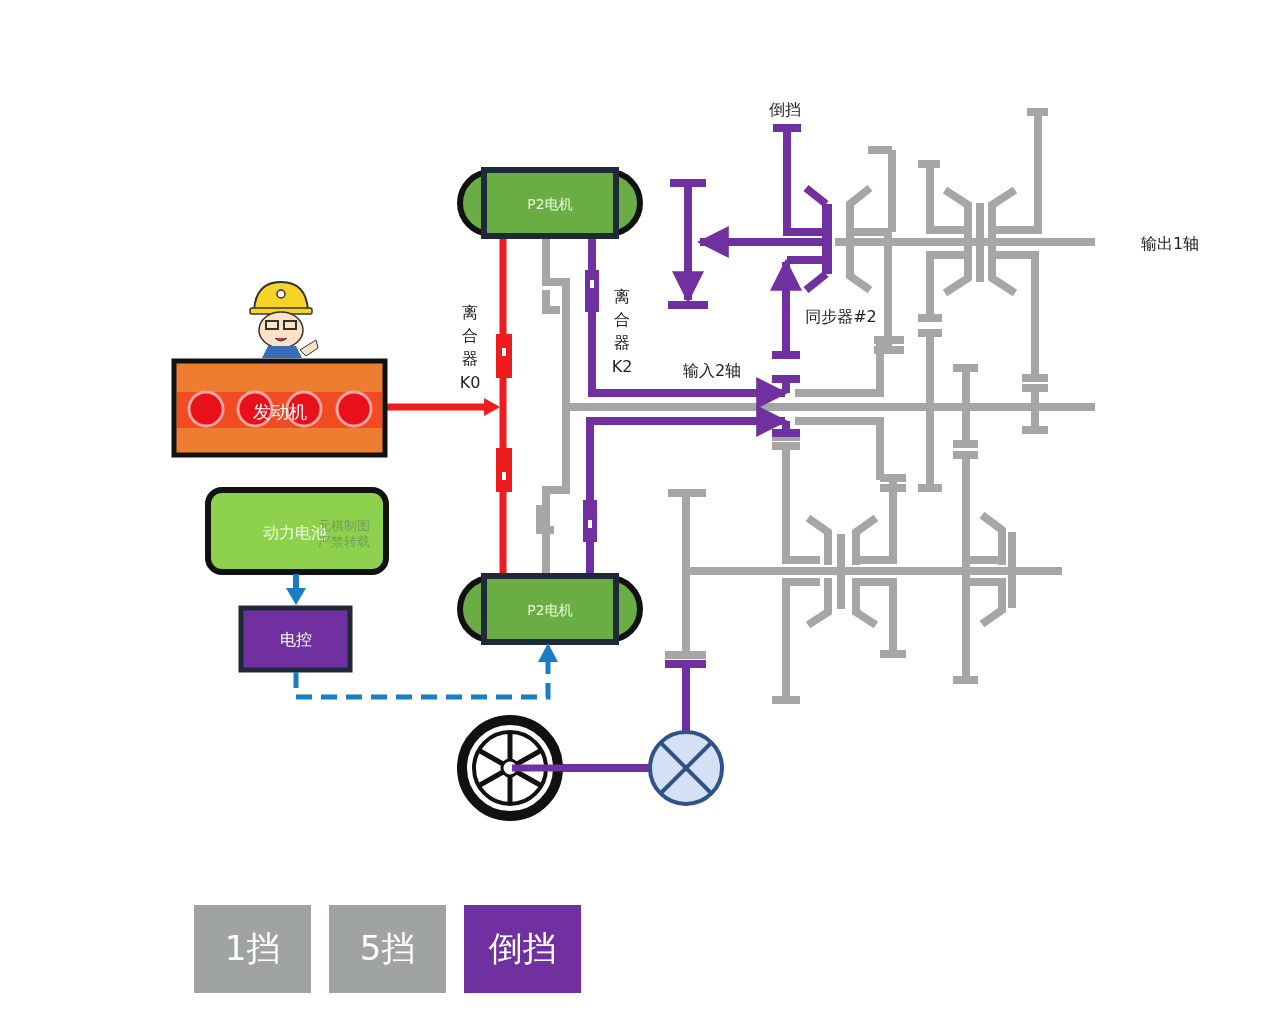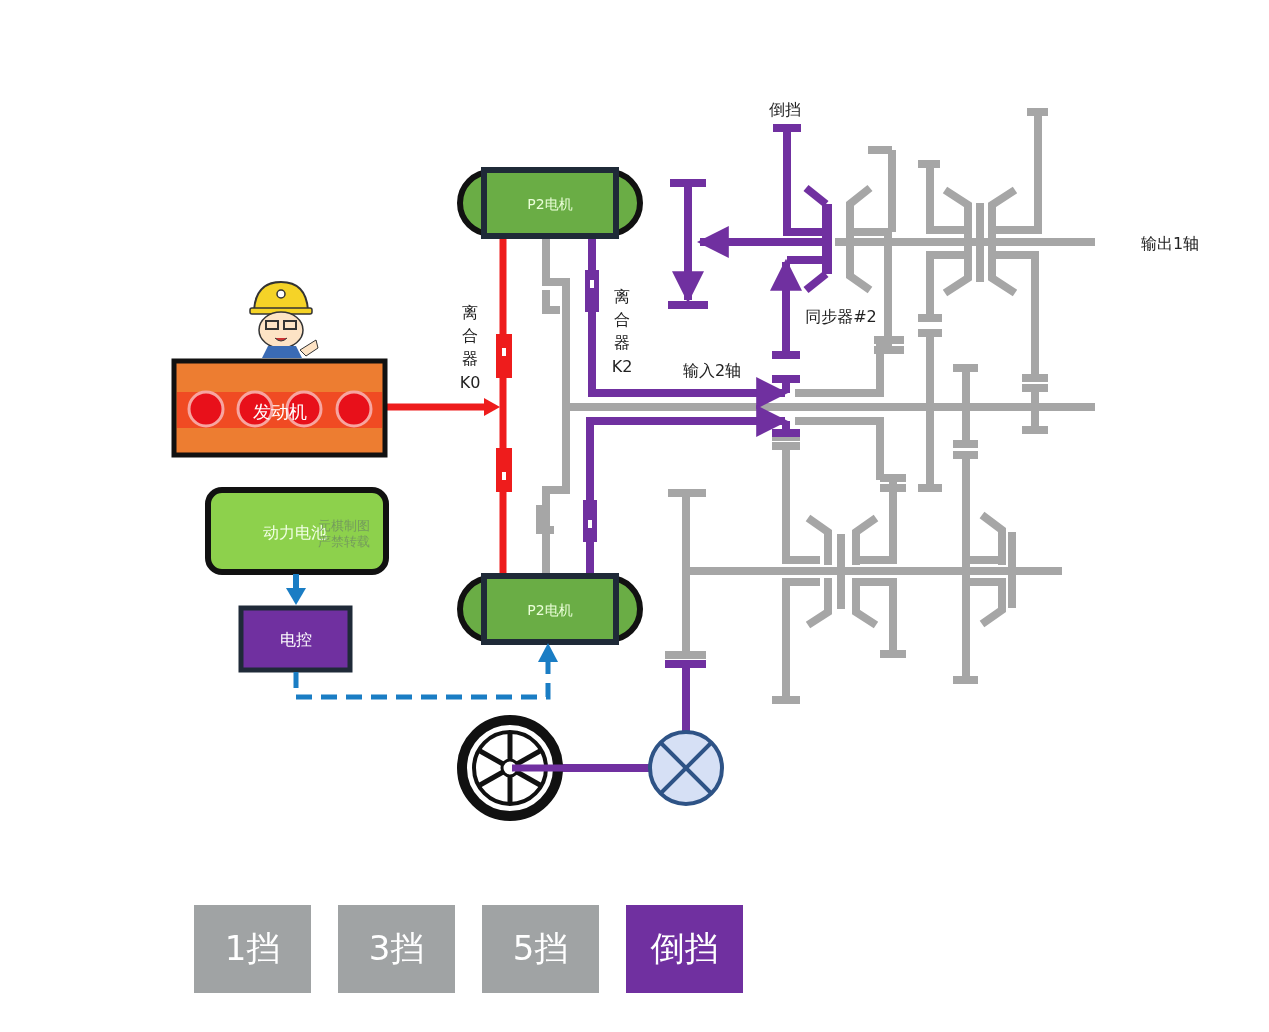--- a/index.html
+++ b/index.html
@@ -1,20 +1,20 @@
 <!DOCTYPE html>
 <html><head>
 <meta charset="utf-8">
 <style>
   html, body { margin:0; padding:0; background:#ffffff; }
   body { width:1269px; height:1032px; position:relative; overflow:hidden;
          font-family:"DejaVu Sans", "Liberation Sans", sans-serif; }
   #diagram { position:absolute; left:0; top:0; }
   .lbl { font-family:"DejaVu Sans", "Liberation Sans", sans-serif; fill:#222; }
-  .gear-bar { position:absolute; left:194px; top:905px; height:88px; display:flex; gap:27px; }
+  .gear-bar { position:absolute; left:194px; top:905px; height:88px; display:flex; gap:18px; }
   .gear-btn { width:117px; height:88px; background:#a0a3a4; color:#ffffff;
               font-family:"DejaVu Sans", "Liberation Sans", sans-serif; font-size:34px;
               display:flex; align-items:center; justify-content:center; cursor:pointer; }
   .gear-btn.active { background:#7030a0; }
 </style>
 </head>
 <body>
 
 <svg id="diagram" width="1269" height="1032" viewBox="0 0 1269 1032" xmlns="http://www.w3.org/2000/svg">
   <defs>
@@ -234,16 +234,15 @@
     <text class="lbl" x="622" y="372" text-anchor="middle">K2</text>
   </g>
   <text class="lbl" x="785" y="115" text-anchor="middle" font-size="16">倒挡</text>
   <text class="lbl" x="841" y="322" text-anchor="middle" font-size="16">同步器#2</text>
   <text class="lbl" x="712" y="376" text-anchor="middle" font-size="16">输入2轴</text>
   <text class="lbl" x="1170" y="249" text-anchor="middle" font-size="16">输出1轴</text>
 </svg>
 
 <div class="gear-bar">
   <div class="gear-btn">1挡</div>
-  <div class="gear-btn">3挡</div>
   <div class="gear-btn">5挡</div>
   <div class="gear-btn active">倒挡</div>
 </div>
 
 </body></html>

